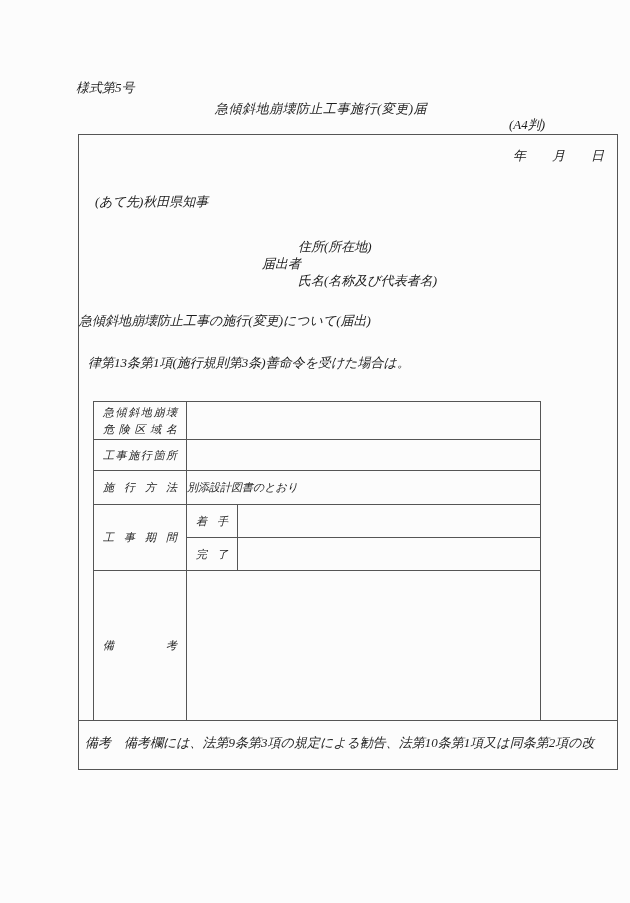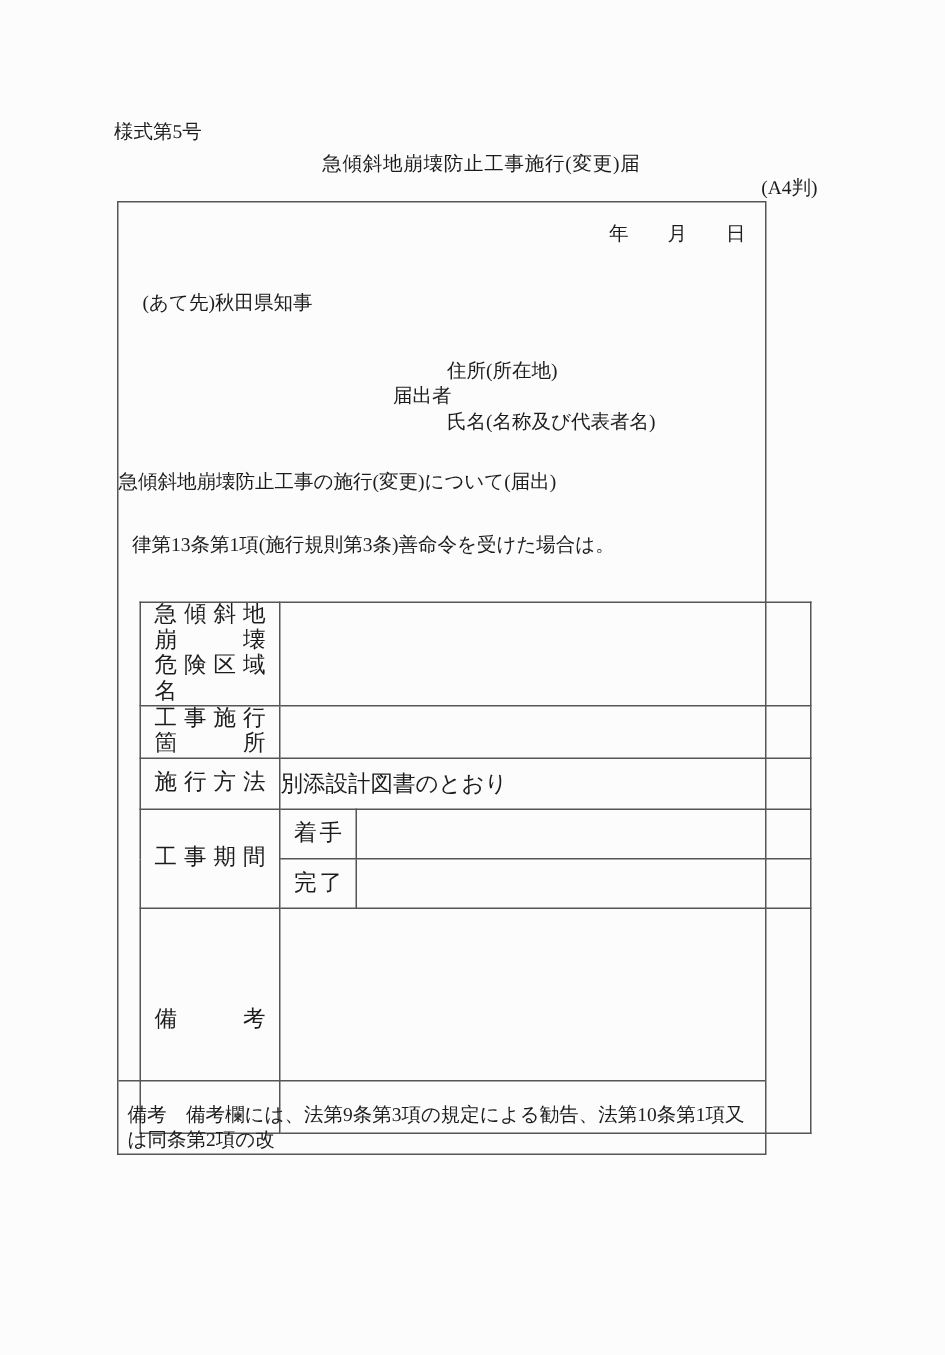--- a/index.html
+++ b/index.html
@@ -5,29 +5,30 @@
   html, body { margin: 0; padding: 0; background: #fcfcfc; }
   .sheet {
     position: relative;
     width: 630px;
     height: 903px;
     background: #fcfcfc;
     color: #1c1c1c;
     font-family: "Liberation Serif", "DejaVu Serif", serif;
     font-size: 13px;
     overflow: hidden;
+    font-style: italic;
   }
   .abs { position: absolute; white-space: nowrap; }
   .form-number { left: 76px; top: 79px; }
   .doc-title { left: 0; right: 0; top: 100px; text-align: center; letter-spacing: 0.5px; padding-left: 12px; }
   .paper-size { top: 116px; right: 85px; }
   .outer-box {
     position: absolute;
     left: 78px; top: 134px;
-    width: 433px; height: 636px;
+    width: 540px; height: 636px;
     border: 1px solid #555;
     box-sizing: border-box;
   }
   .date-line { top: 12px; right: 13px; }
   .addressee { left: 16px; top: 58px; }
   .decl-address { left: 219px; top: 103px; }
   .decl-label { left: 183px; top: 120px; }
   .decl-name { left: 219px; top: 137px; }
   .subject { left: 0; right: 0; top: 177px; }
   .body-text {
@@ -38,21 +39,21 @@
   .form-table {
     position: absolute;
     left: 14px; top: 266px;
     width: 447px;
     border-collapse: collapse;
     table-layout: fixed;
   }
   .form-table th, .form-table td {
     border: 1px solid #555;
     font-weight: normal;
-    font-size: 15px;
+    font-size: 11px;
     vertical-align: middle;
     padding: 0;
     overflow: hidden;
   }
   .form-table th.lbl { padding: 0 9px; }
   .jline { text-align: justify; text-align-last: justify; line-height: 17px; }
   .val { padding: 0 8px; text-align: left; }
   .note-section {
     position: absolute;
     left: 0; right: 0; top: 585px; bottom: 0;

